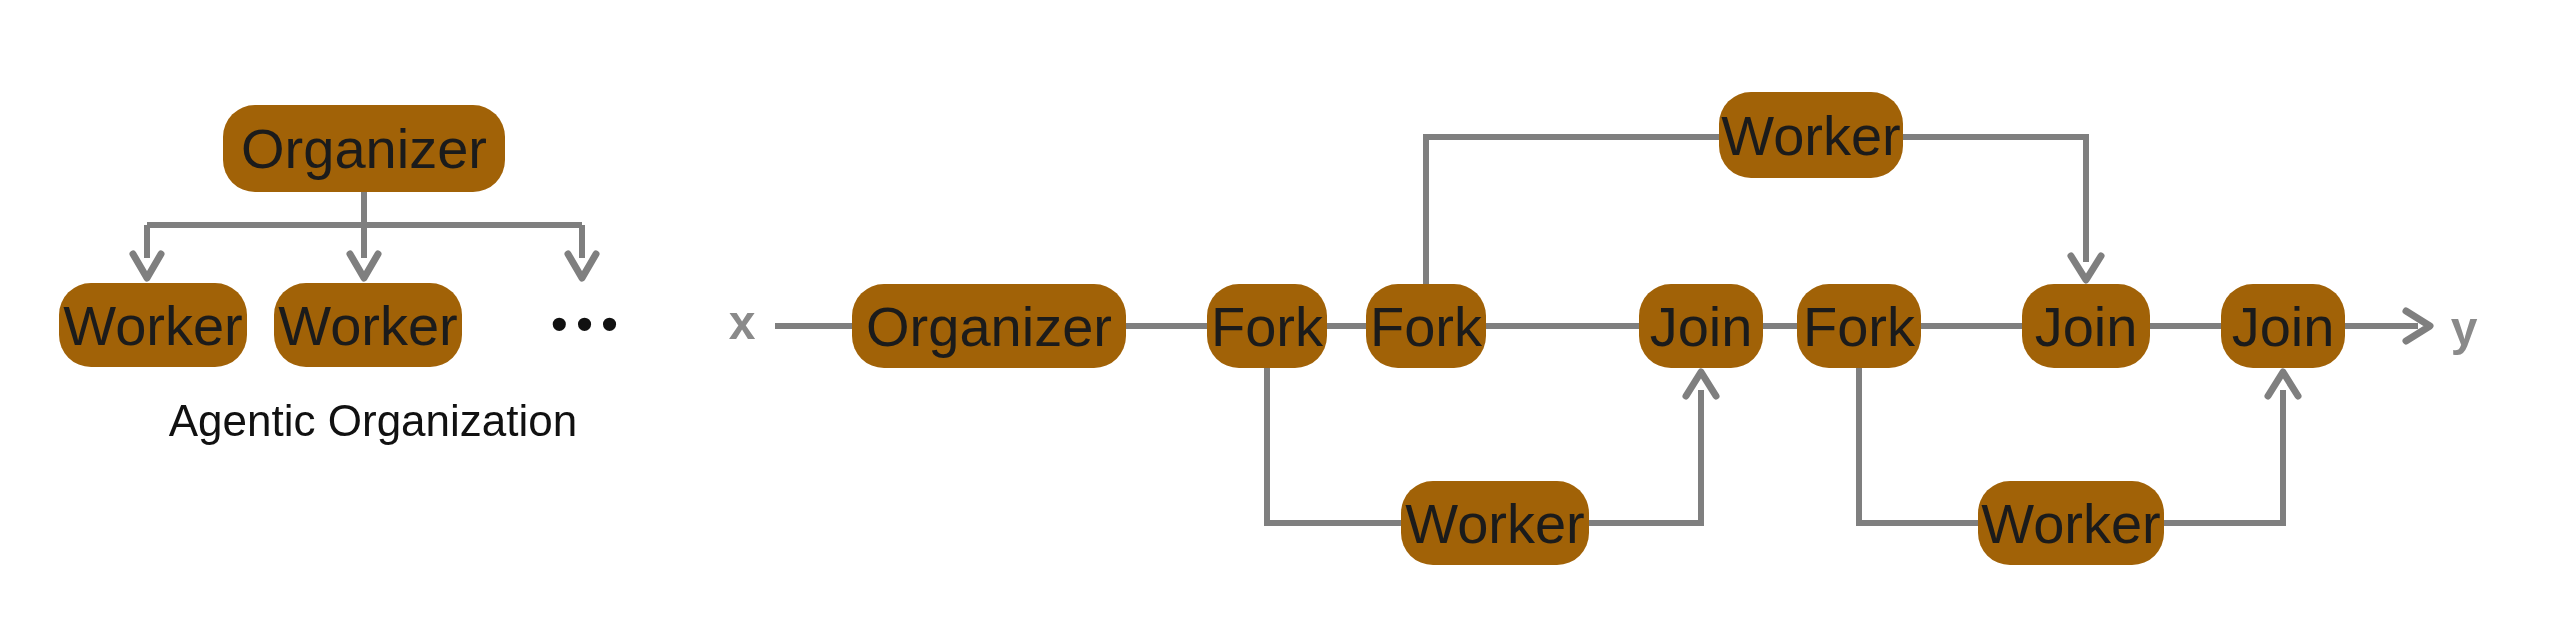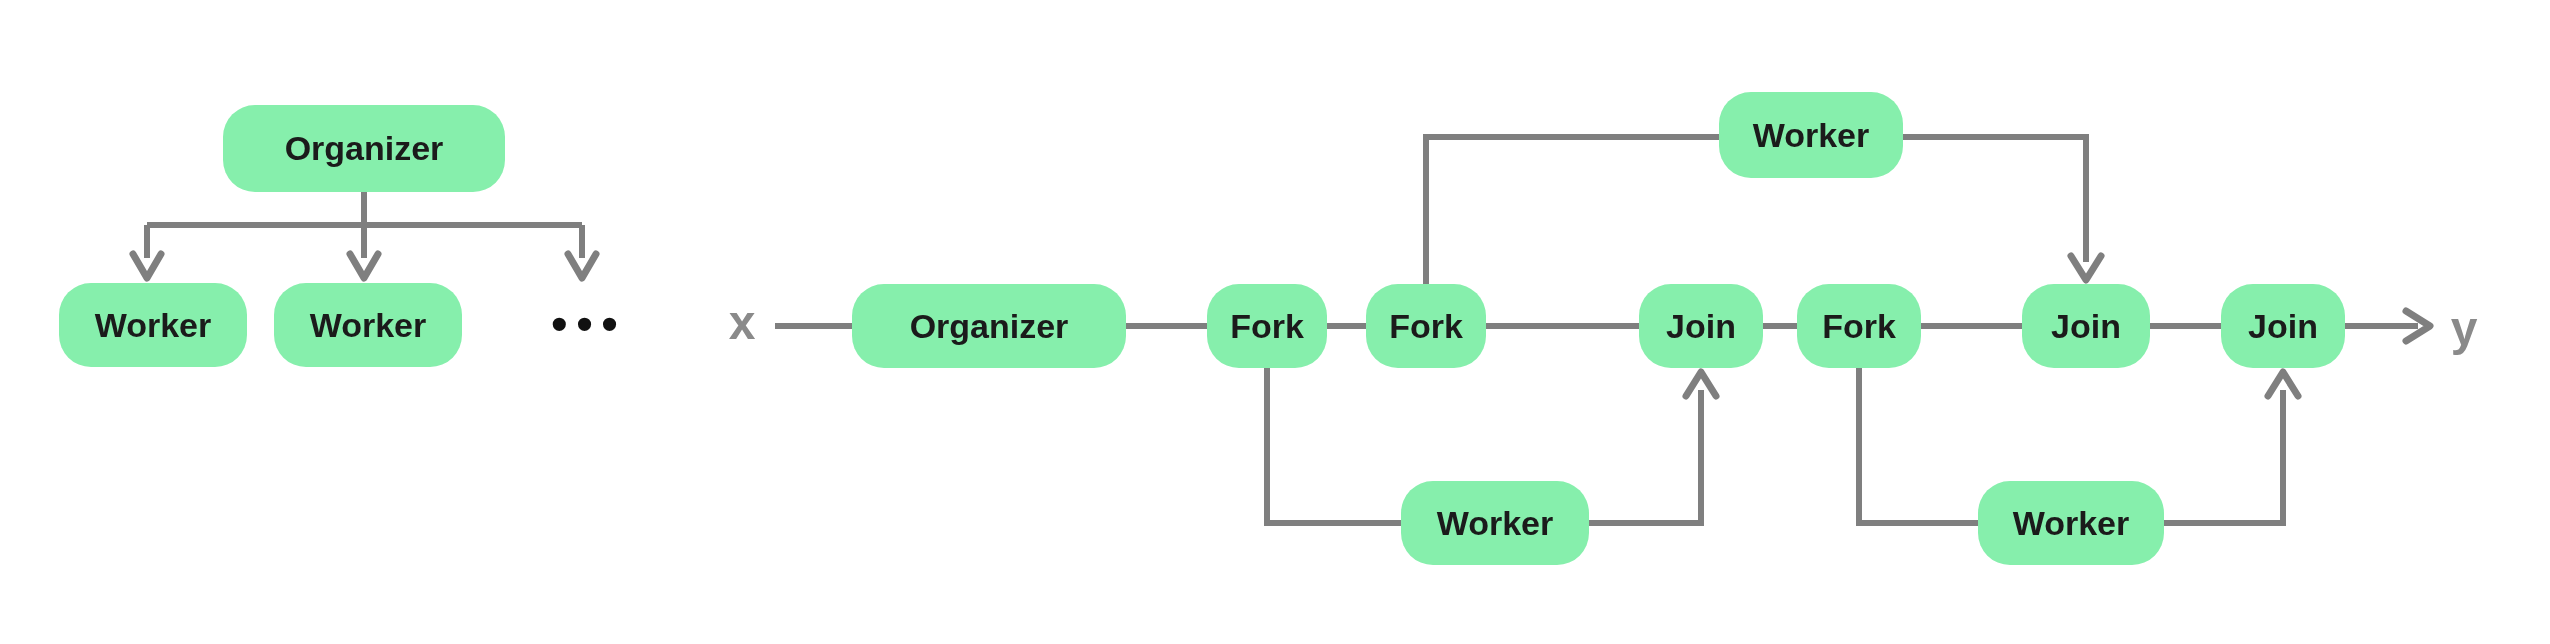--- a/index.html
+++ b/index.html
@@ -16,30 +16,29 @@
     overflow: hidden;
   }
   #connectors {
     position: absolute;
     left: 0;
     top: 0;
     pointer-events: none;
   }
   .pill {
     position: absolute;
-    background: #86efac;
+    background: #a16207;
     border-radius: 32px;
     display: flex;
     align-items: center;
     justify-content: center;
-    font-size: 34px;
+    font-size: 56px;
     color: #1b1b1b;
     white-space: nowrap;
     z-index: 2;
-    font-weight: bold;
   }
   .io-label {
     position: absolute;
     transform: translate(-50%, -50%);
     font-size: 48px;
     font-weight: 700;
     color: #8a8a8a;
     z-index: 2;
   }
   .dots {
@@ -116,20 +115,21 @@
   </svg>
 
   <div class="pill" style="left:223px; top:105px; width:282px; height:87px;">Organizer</div>
 
   <div class="pill" style="left:59px; top:283px; width:188px; height:84px;">Worker</div>
 
   <div class="pill" style="left:274px; top:283px; width:188px; height:84px;">Worker</div>
 
   <div class="dots" style="left:589px; top:324px;">•••</div>
 
+  <div class="caption" style="left:123px; top:396px; width:500px;">Agentic Organization</div>
 
   <div class="io-label" style="left:742px; top:322px;">x</div>
 
   <div class="io-label" style="left:2464px; top:328px;">y</div>
 
   <div class="pill" style="left:852px; top:284px; width:274px; height:84px;">Organizer</div>
 
   <div class="pill" style="left:1207px; top:284px; width:120px; height:84px;">Fork</div>
 
   <div class="pill" style="left:1366px; top:284px; width:120px; height:84px;">Fork</div>

